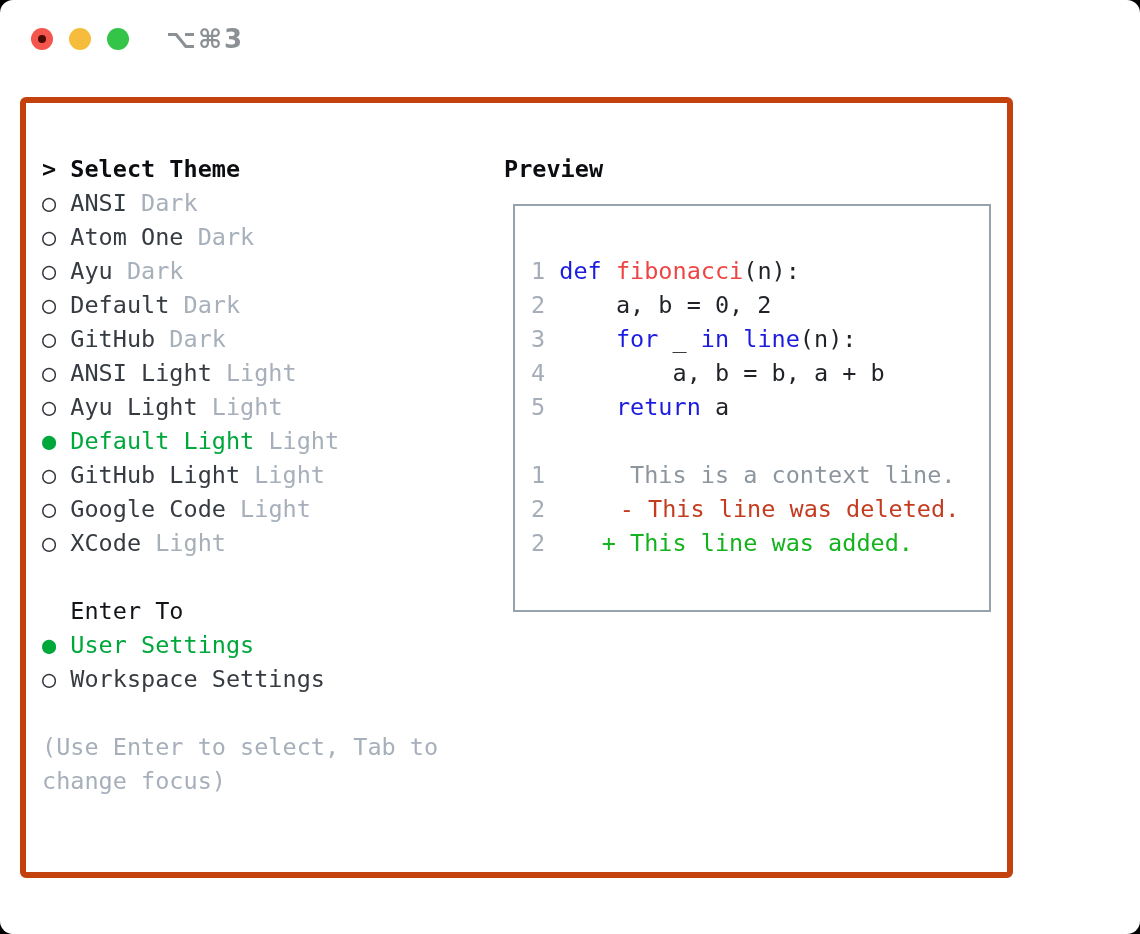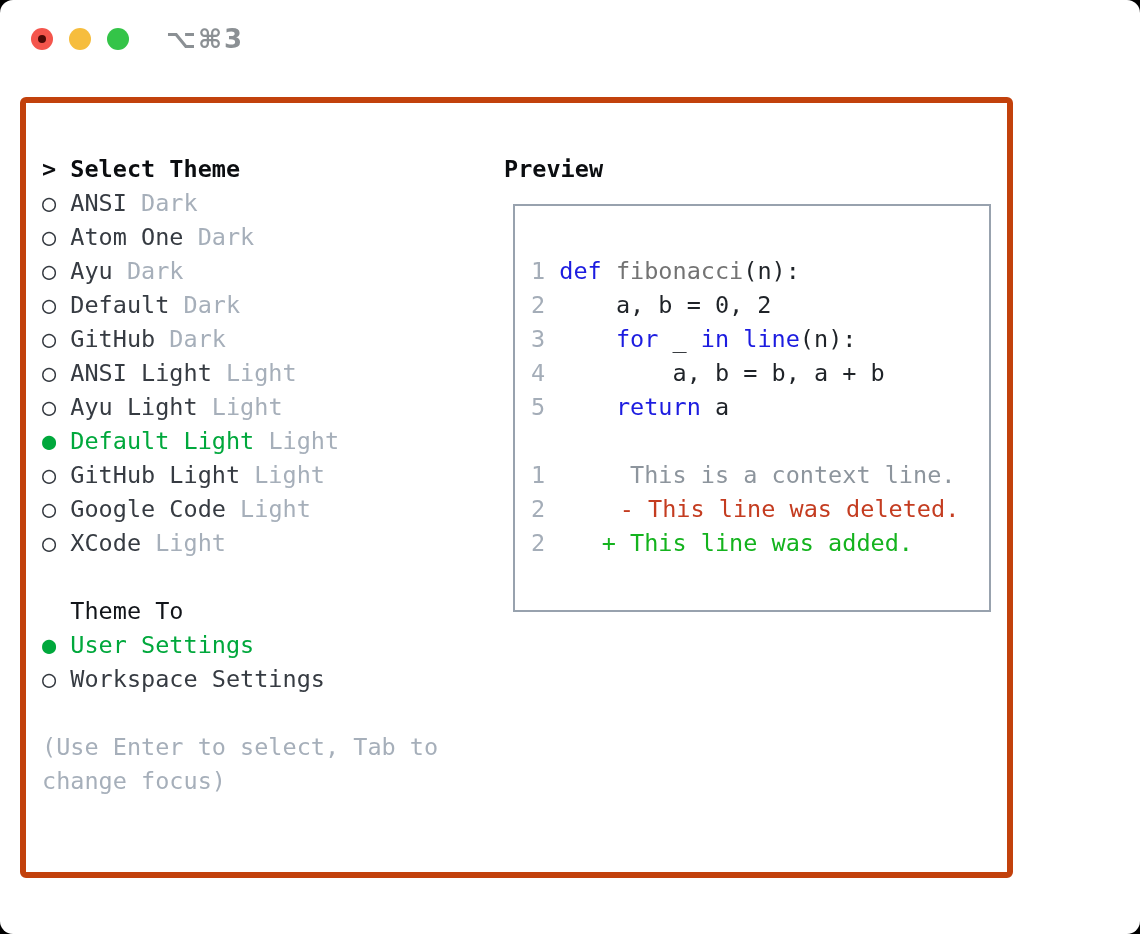--- a/index.html
+++ b/index.html
@@ -25,21 +25,21 @@
   .muted{color:#a6afba;}
   .nm{color:#363b42;}
   .sel{color:#00a83c;}
   
   .preview-title{position:absolute;left:478px;top:49px;}
   .preview-box{position:absolute;left:487px;top:101px;width:478px;height:408px;
                border:2px solid #98a2ae;box-sizing:border-box;background:#fff;}
   .code-lines{position:absolute;left:16px;top:48px;right:0;}
   .num{color:#a4adb8;}
   .kw{color:#1c1ce0;}
-  .fn{color:#737373;}
+  .fn{color:#ef4444;}
   .pl{color:#1f2328;}
   .ctx{color:#8d959d;}
   .del{color:#c43c20;margin-left:18px;}
   .add{color:#14b31e;text-align:center;}
 </style>
 </head>
 <body>
 
 <div class="window">
 
@@ -61,21 +61,21 @@
           <div class="row"><span class="nm">○ </span><span class="nm">Default</span><span class="muted"> Dark</span></div>
           <div class="row"><span class="nm">○ </span><span class="nm">GitHub</span><span class="muted"> Dark</span></div>
           <div class="row"><span class="nm">○ </span><span class="nm">ANSI Light</span><span class="muted"> Light</span></div>
           <div class="row"><span class="nm">○ </span><span class="nm">Ayu Light</span><span class="muted"> Light</span></div>
           <div class="row"><span class="sel">● </span><span class="sel">Default Light</span><span class="muted"> Light</span></div>
           <div class="row"><span class="nm">○ </span><span class="nm">GitHub Light</span><span class="muted"> Light</span></div>
           <div class="row"><span class="nm">○ </span><span class="nm">Google Code</span><span class="muted"> Light</span></div>
           <div class="row"><span class="nm">○ </span><span class="nm">XCode</span><span class="muted"> Light</span></div>
         </div>
       <div class="row"></div>
-      <div class="row"><span class="hdr">  </span><span class="hdr">Theme To</span></div>
+      <div class="row"><span class="hdr">  </span><span class="hdr">Enter To</span></div>
       <div id="apply-list">
           <div class="row"><span class="sel">● </span><span class="sel">User Settings</span></div>
           <div class="row"><span class="nm">○ </span><span class="nm">Workspace Settings</span></div>
         </div>
       <div class="row"></div>
       <div class="row muted">(Use Enter to select, Tab to</div>
       <div class="row muted">change focus)</div>
     </div>
 
     <div class="row preview-title"><span class="b">Preview</span></div>

